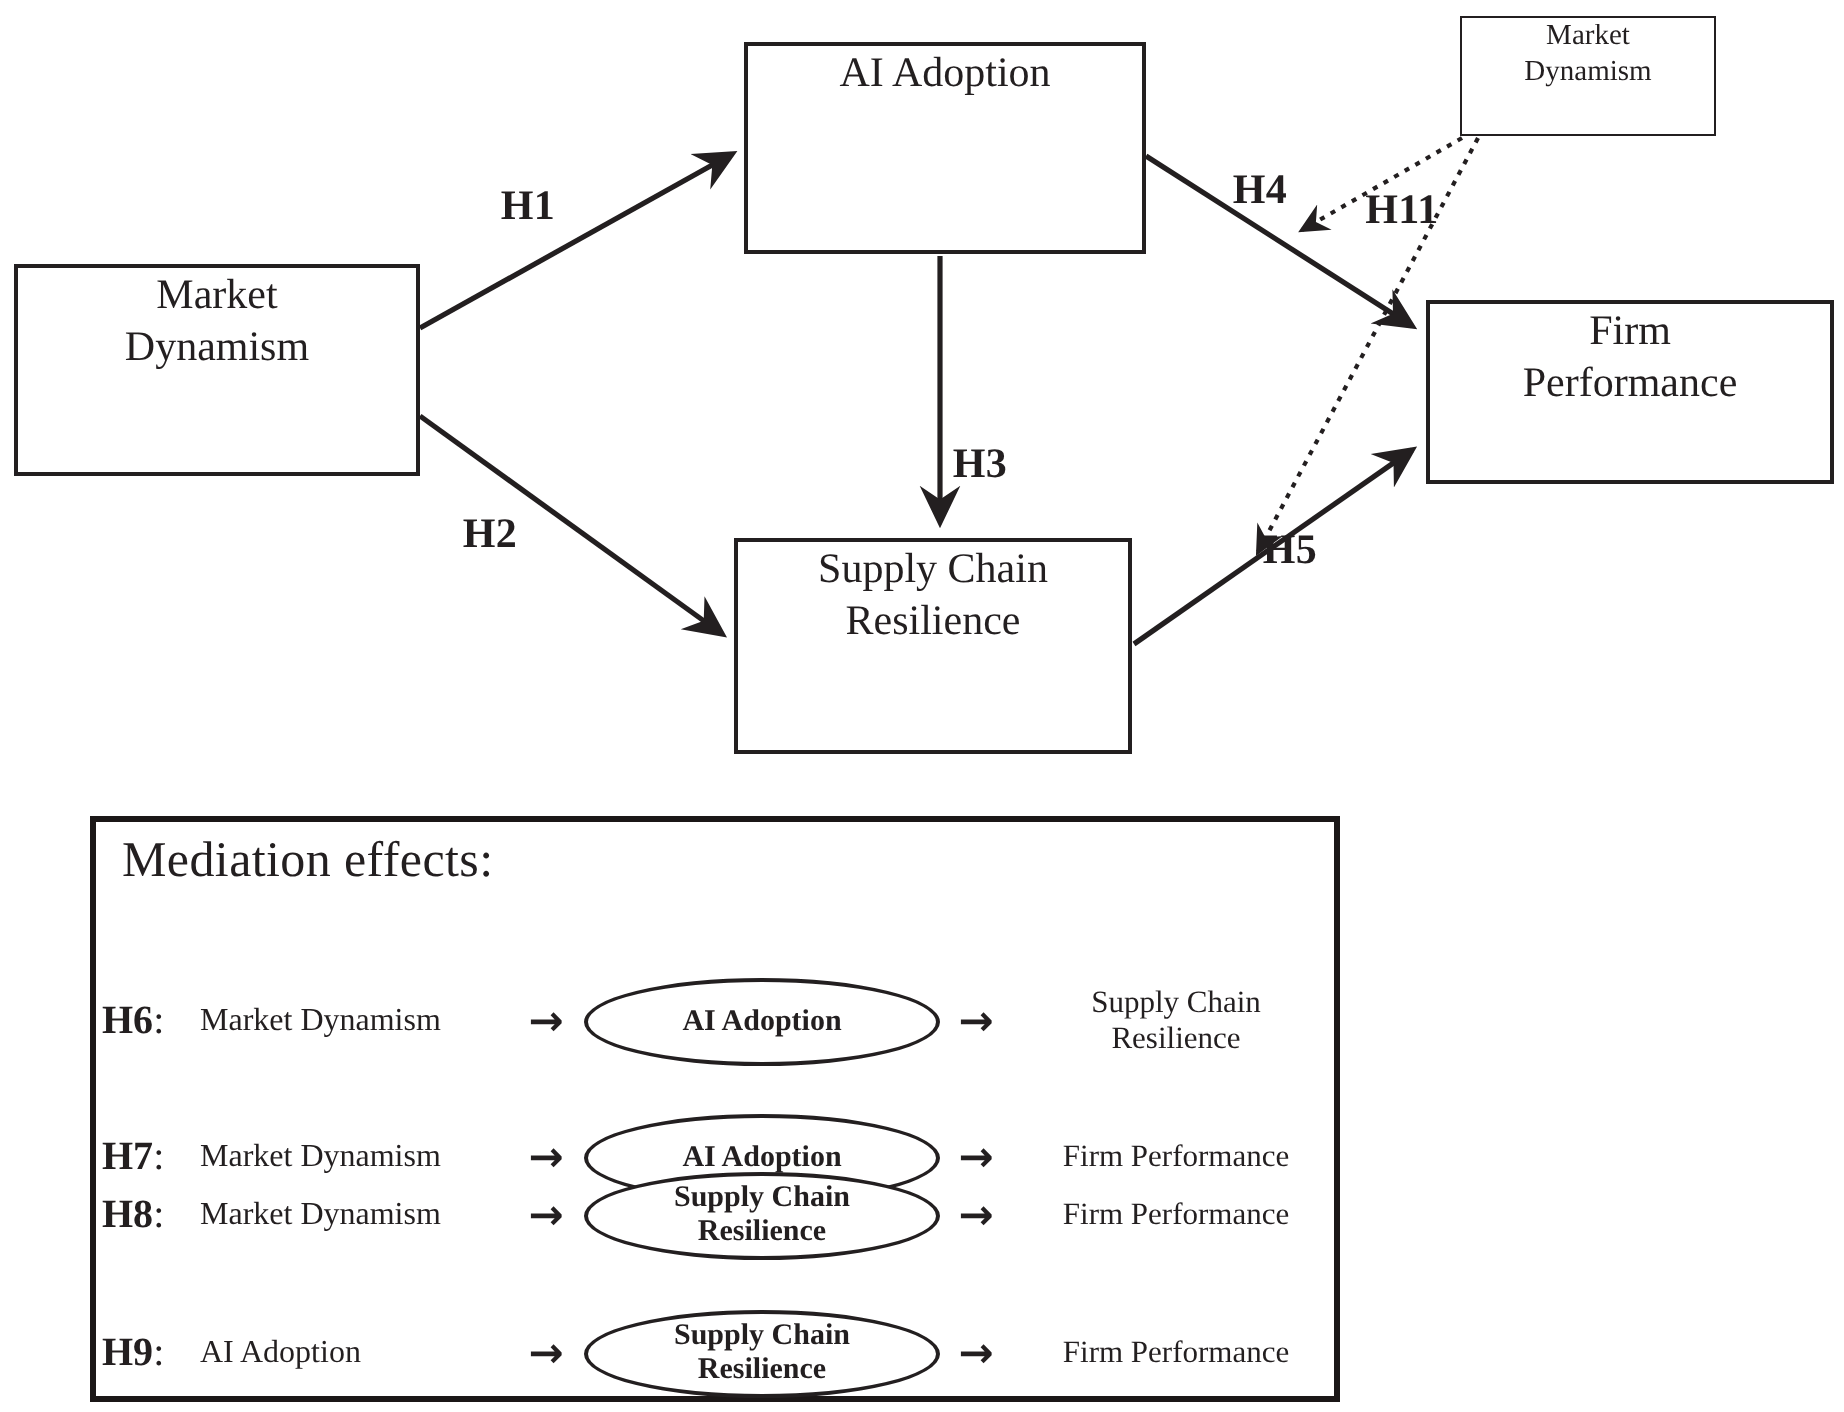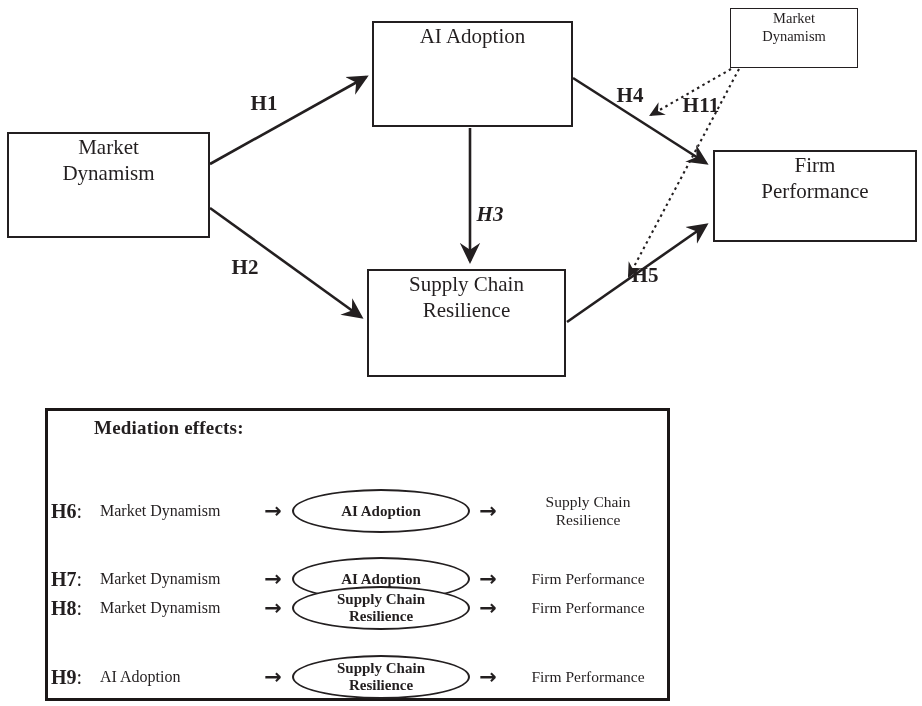--- a/index.html
+++ b/index.html
@@ -18,21 +18,21 @@
   .hlabel{
     position:absolute;transform:translate(-50%,-50%);
     font-weight:bold;font-size:21px;letter-spacing:.2px;
   }
   
   .mediation-box{
     position:absolute;left:45px;top:408px;width:625px;height:293px;
     box-sizing:border-box;border:3px solid #1b1717;background:#ffffff;
   }
   .m-title{
-    position:absolute;left:13px;top:6px;font-size:19px;font-weight:bold;letter-spacing:.2px;margin-left:33px;
+    position:absolute;left:13px;top:6px;font-size:25px;font-weight:normal;letter-spacing:.2px;
   }
   .m-row{position:absolute;left:0;right:0;height:56px;}
   .row-0{top:72px;} .row-1{top:140px;} .row-2{top:169px;} .row-3{top:238px;}
   .cell{position:absolute;top:50%;transform:translateY(-50%);white-space:pre-line;}
   .c-id{left:3px;font-size:20px;}
   .c-id b{font-weight:bold;}
   .c-pred{left:52px;font-size:16px;}
   .c-arrow{font-family:"DejaVu Sans", sans-serif;font-weight:bold;font-size:21px;
            transform:translate(-50%,-50%);line-height:1;}
   .c-arrow1{left:225px;}
@@ -88,21 +88,21 @@
 Performance</span>
   </div>
 
   <div class="node node-big" style="left:367px;top:269px;width:199px;height:108px;">
     <span>Supply Chain
 Resilience</span>
   </div>
 
   <div class="hlabel" style="left:264px;top:103px;">H1</div>
   <div class="hlabel" style="left:245px;top:267px;">H2</div>
-  <div class="hlabel" style="left:490px;top:214px;font-style:italic;">H3</div>
+  <div class="hlabel" style="left:490px;top:232px;">H3</div>
   <div class="hlabel" style="left:630px;top:95px;text-align:center;">H4</div>
   <div class="hlabel" style="left:645px;top:275px;">H5</div>
   <div class="hlabel" style="left:701px;top:105px;text-align:right;">H11</div>
 
   <div class="mediation-box">
     <div class="m-title">Mediation effects:</div>
 
     <div class="m-row row-0">
       <span class="cell c-id"><b>H6</b><span>:</span></span>
       <span class="cell c-pred">Market Dynamism</span>

